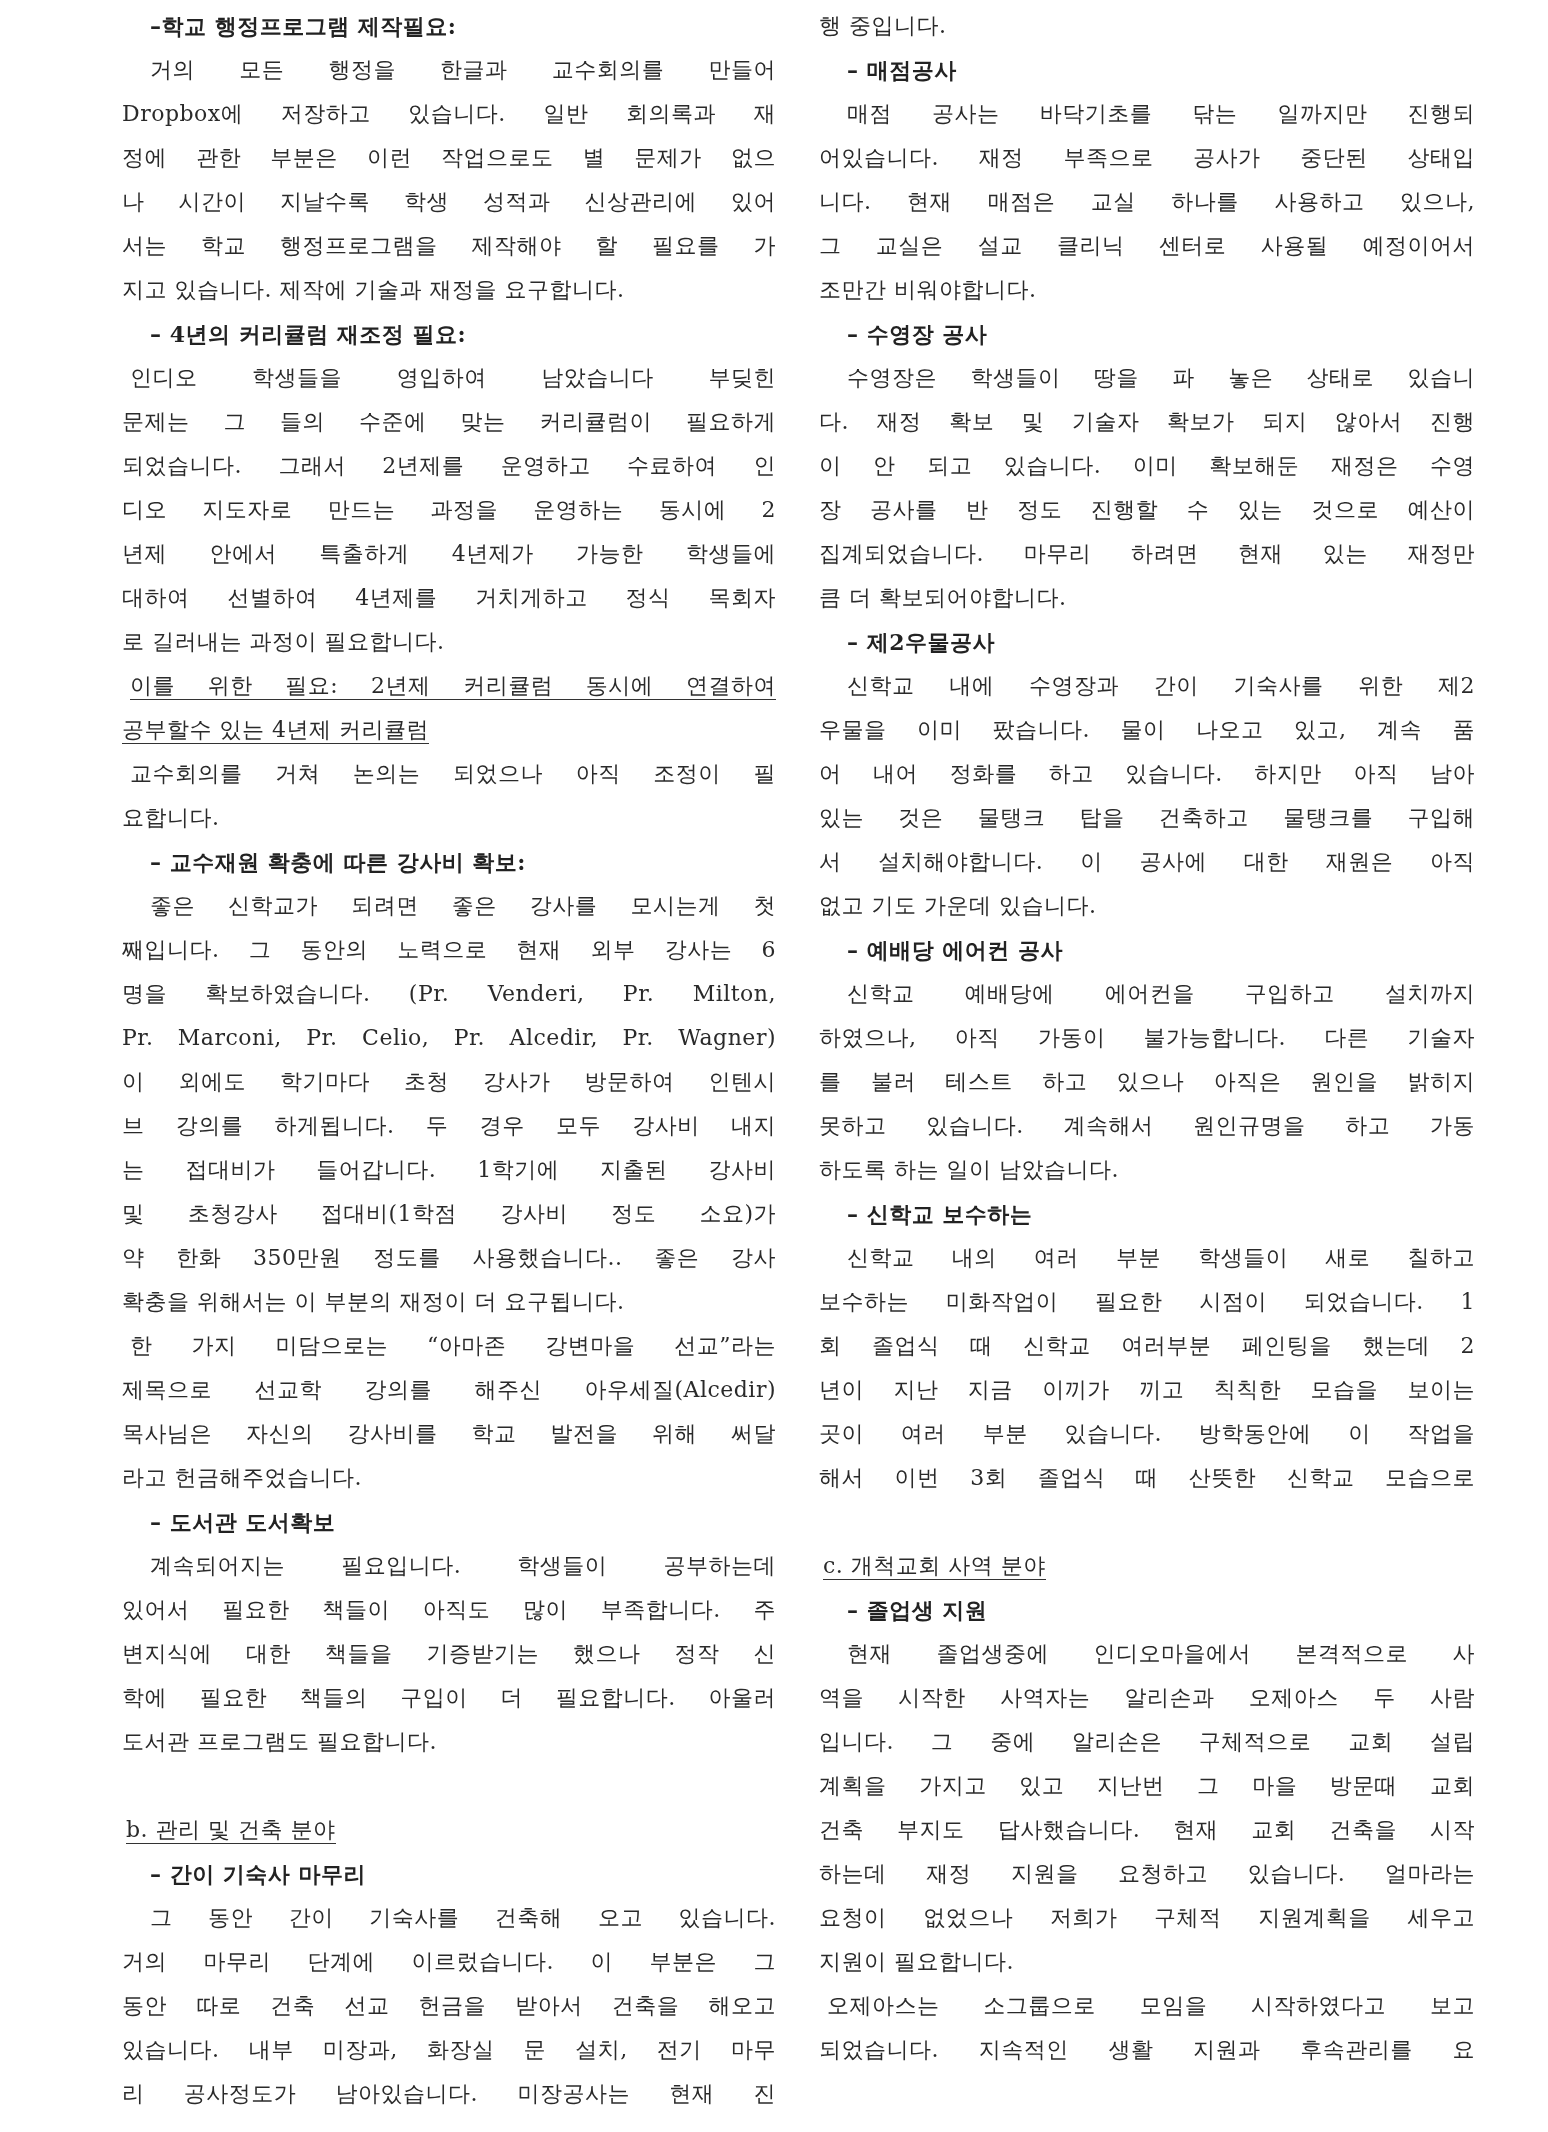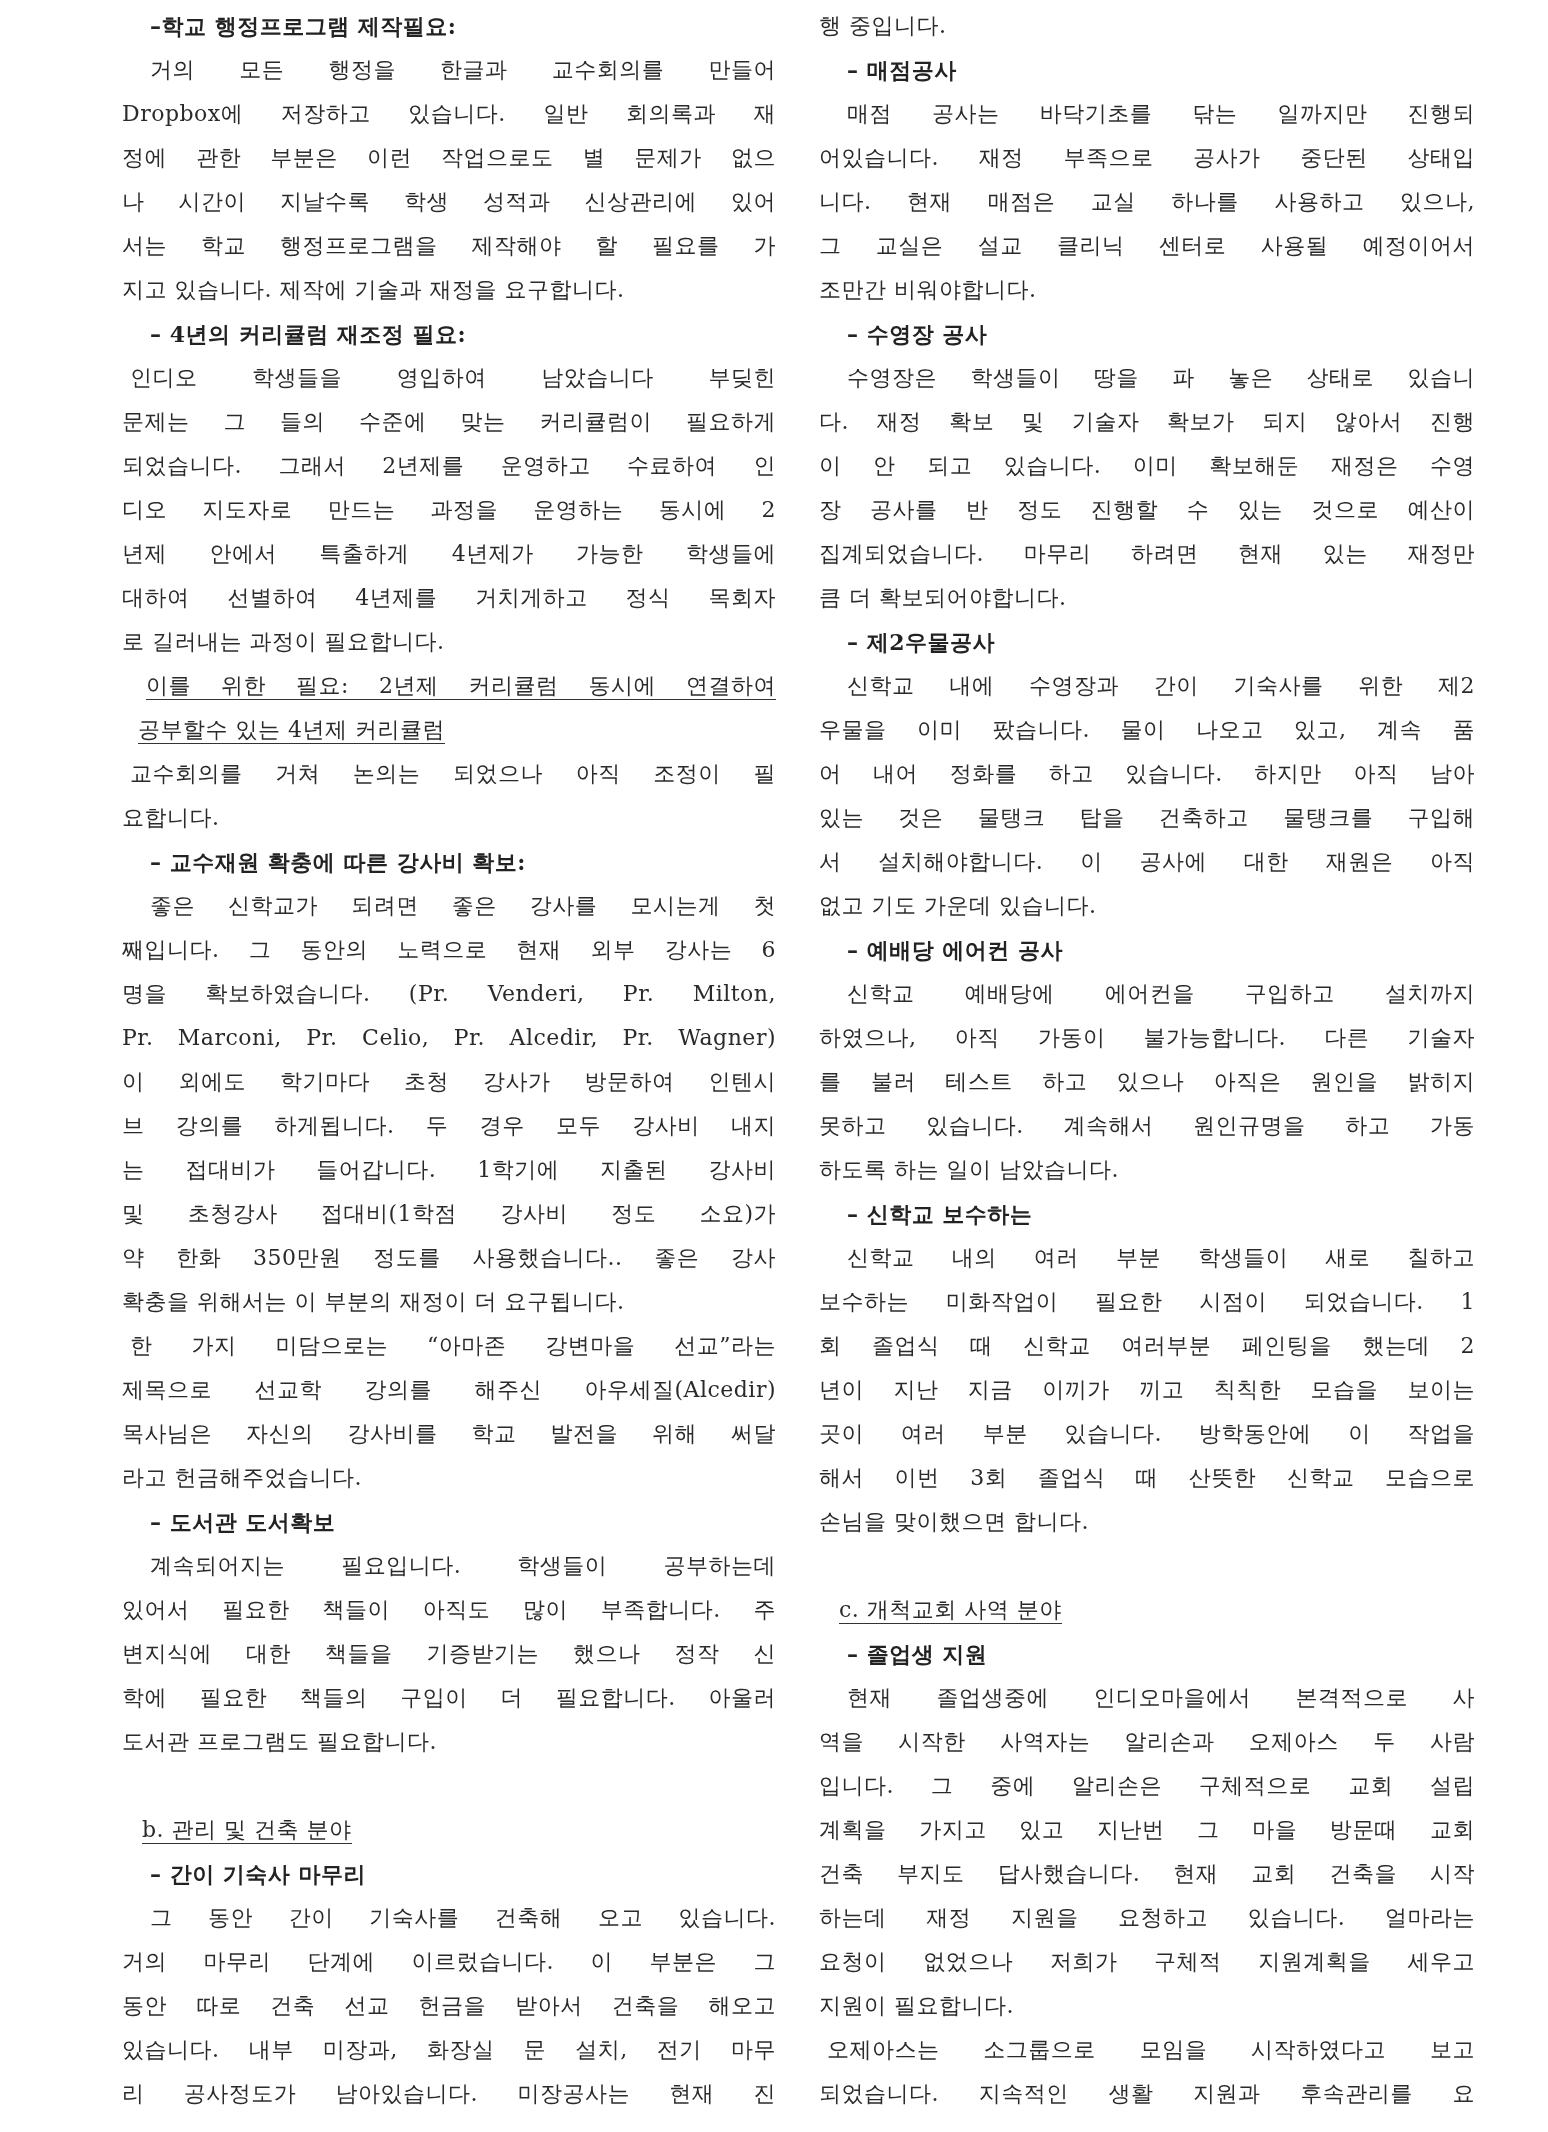--- a/index.html
+++ b/index.html
@@ -13,21 +13,21 @@
     font-size: 22px; line-height: 44px;
     letter-spacing: 0.5px;
   }
   #col-left { left: 122px; width: 654px; }
   #col-right { left: 819px; width: 656px; }
   .line { white-space: pre; display: block; height: 44px; overflow: visible; text-align: justify; text-align-last: justify; }
   .line.last { text-align-last: left; }
   .line.ind1 { padding-left: 28px; }
   .line.ind-s { padding-left: 8px; }
   .line.head { text-align-last: left; font-weight: bold; color: #222; }
-  .line.ul span, .line.sec span { border-bottom: 1.5px solid #333; padding-bottom: 1px; margin-left: 16px; }
+  .line.ul span, .line.sec span { border-bottom: 1.5px solid #333; padding-bottom: 1px; }
   .line.sec { text-align-last: left; font-weight: normal; padding-left: 4px; }
   .gap { display: block; height: 44px; }
 </style>
 </head>
 <body>
 
 <div id="col-left" class="col">
     <span class="line head ind1">–학교 행정프로그램 제작필요:</span>
     <div>
       <span class="line ind1">거의 모든 행정을 한글과 교수회의를 만들어</span>
@@ -132,21 +132,20 @@
       <span class="line last">하도록 하는 일이 남았습니다.</span>
     </div>
     <span class="line head ind1">– 신학교 보수하는</span>
     <div>
       <span class="line ind1">신학교 내의 여러 부분 학생들이 새로 칠하고</span>
       <span class="line">보수하는 미화작업이 필요한 시점이 되었습니다. 1</span>
       <span class="line">회 졸업식 때 신학교 여러부분 페인팅을 했는데 2</span>
       <span class="line">년이 지난 지금 이끼가 끼고 칙칙한 모습을 보이는</span>
       <span class="line">곳이 여러 부분 있습니다. 방학동안에 이 작업을</span>
       <span class="line">해서 이번 3회 졸업식 때 산뜻한 신학교 모습으로</span>
-      <span class="line last">손님을 맞이했으면 합니다.</span>
     </div>
     <span class="gap"></span>
     <span class="line sec"><span>c. 개척교회 사역 분야</span></span>
     <span class="line head ind1">– 졸업생 지원</span>
     <div>
       <span class="line ind1">현재 졸업생중에 인디오마을에서 본격적으로 사</span>
       <span class="line">역을 시작한 사역자는 알리손과 오제아스 두 사람</span>
       <span class="line">입니다. 그 중에 알리손은 구체적으로 교회 설립</span>
       <span class="line">계획을 가지고 있고 지난번 그 마을 방문때 교회</span>
       <span class="line">건축 부지도 답사했습니다. 현재 교회 건축을 시작</span>

